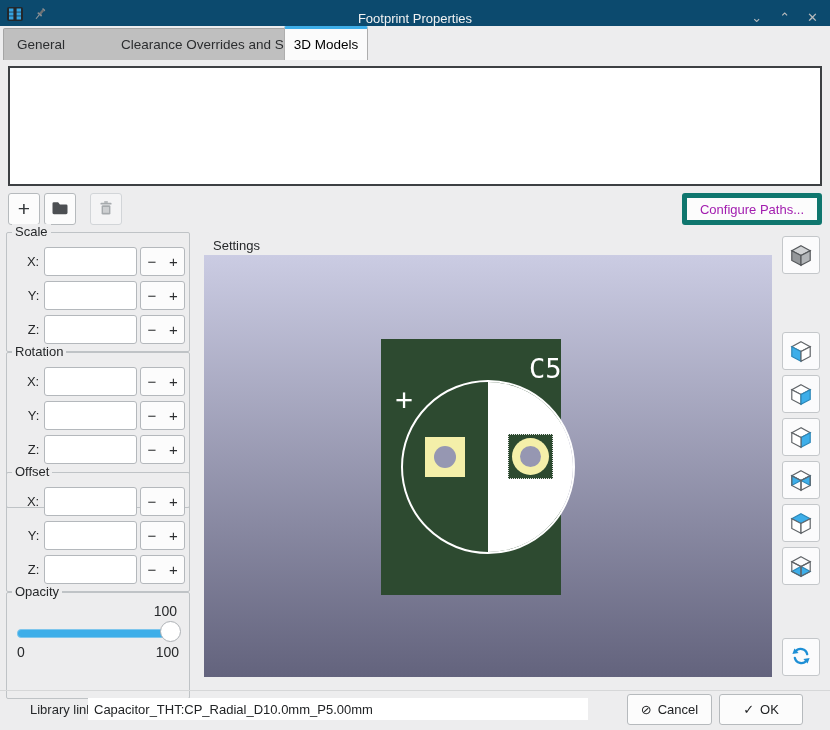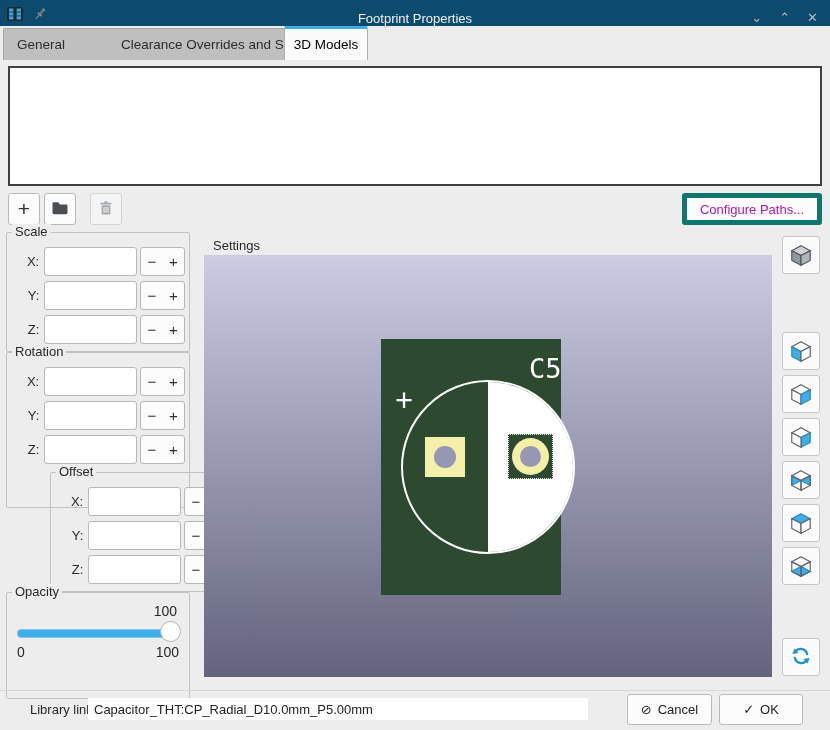--- a/index.html
+++ b/index.html
@@ -39,21 +39,21 @@
   .group{position:absolute;left:6px;width:184px;box-sizing:border-box;border:1px solid #bfc3c6;border-radius:2px;padding:13px 4px 4px 16px;}
   .legend{position:absolute;top:-9px;left:5px;background:#ededee;padding:0 3px;font-size:13px;color:#26282a;}
   .srow{display:flex;align-items:center;height:31px;margin-bottom:3px;}
   .srow:last-child{margin-bottom:0;}
   .rlabel{width:24px;text-align:right;padding-right:5px;box-sizing:border-box;}
   .val{width:93px;height:29px;box-sizing:border-box;border:1px solid #b4b8bc;border-radius:3px;background:#fff;font-family:inherit;font-size:13px;padding:0 5px;}
   .spin{margin-left:3px;width:52px;height:29px;box-sizing:border-box;background:#fcfcfc;border:1px solid #b4b8bc;border-radius:3px;display:flex;}
   .sbtn{flex:1;background:none;border:none;font-size:15px;color:#2c2e30;padding:0;line-height:1;font-family:inherit;}
   .g-scale{top:232px;height:120px;}
   .g-rotation{top:352px;height:156px;}
-  .g-offset{top:472px;height:120px;margin-left:44px;}
+  .g-offset{top:472px;height:120px;}
   .g-opacity{top:592px;height:107px;padding:10px 10px 4px 10px;}
   .oval{text-align:right;font-size:14px;padding-right:2px;}
   .slider{position:relative;height:22px;margin-top:2px;}
   .track{position:absolute;left:0;right:0;top:8px;height:7px;border-radius:4px;background:#3daee9;border:1px solid #7fc6ec;}
   .handle{position:absolute;right:-2px;top:0;width:21px;height:21px;border-radius:50%;background:#fff;border:1px solid #aeb2b6;box-sizing:border-box;}
   .orow{display:flex;justify-content:space-between;font-size:14px;margin-top:1px;}
   
   .preview-label{position:absolute;left:213px;top:238px;font-size:13px;}
   .preview{position:absolute;left:204px;top:255px;width:568px;height:422px;background:linear-gradient(#cbcce3,#63637d);overflow:hidden;}
   .board{position:absolute;left:177px;top:84px;width:180px;height:256px;background:#2d4a30;}

